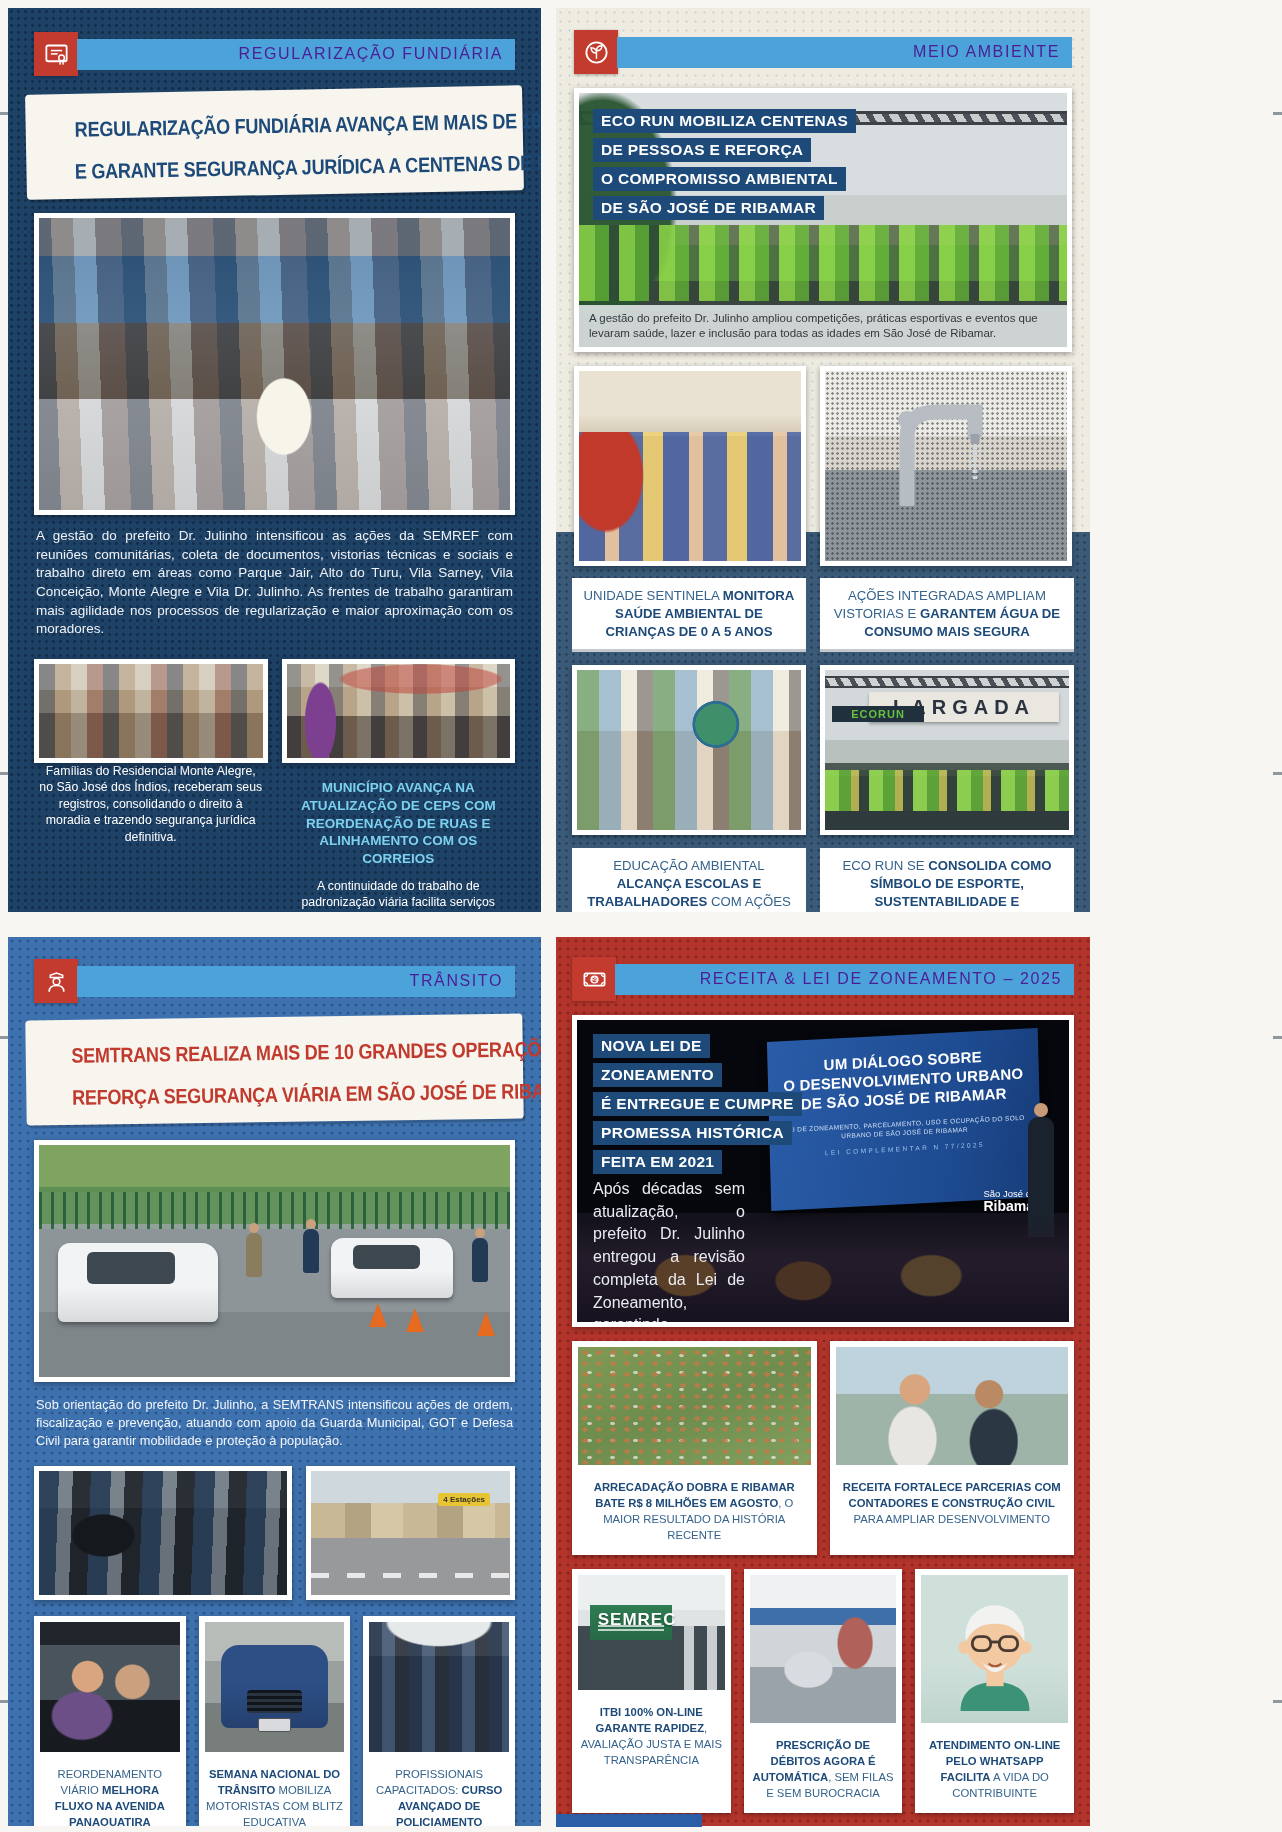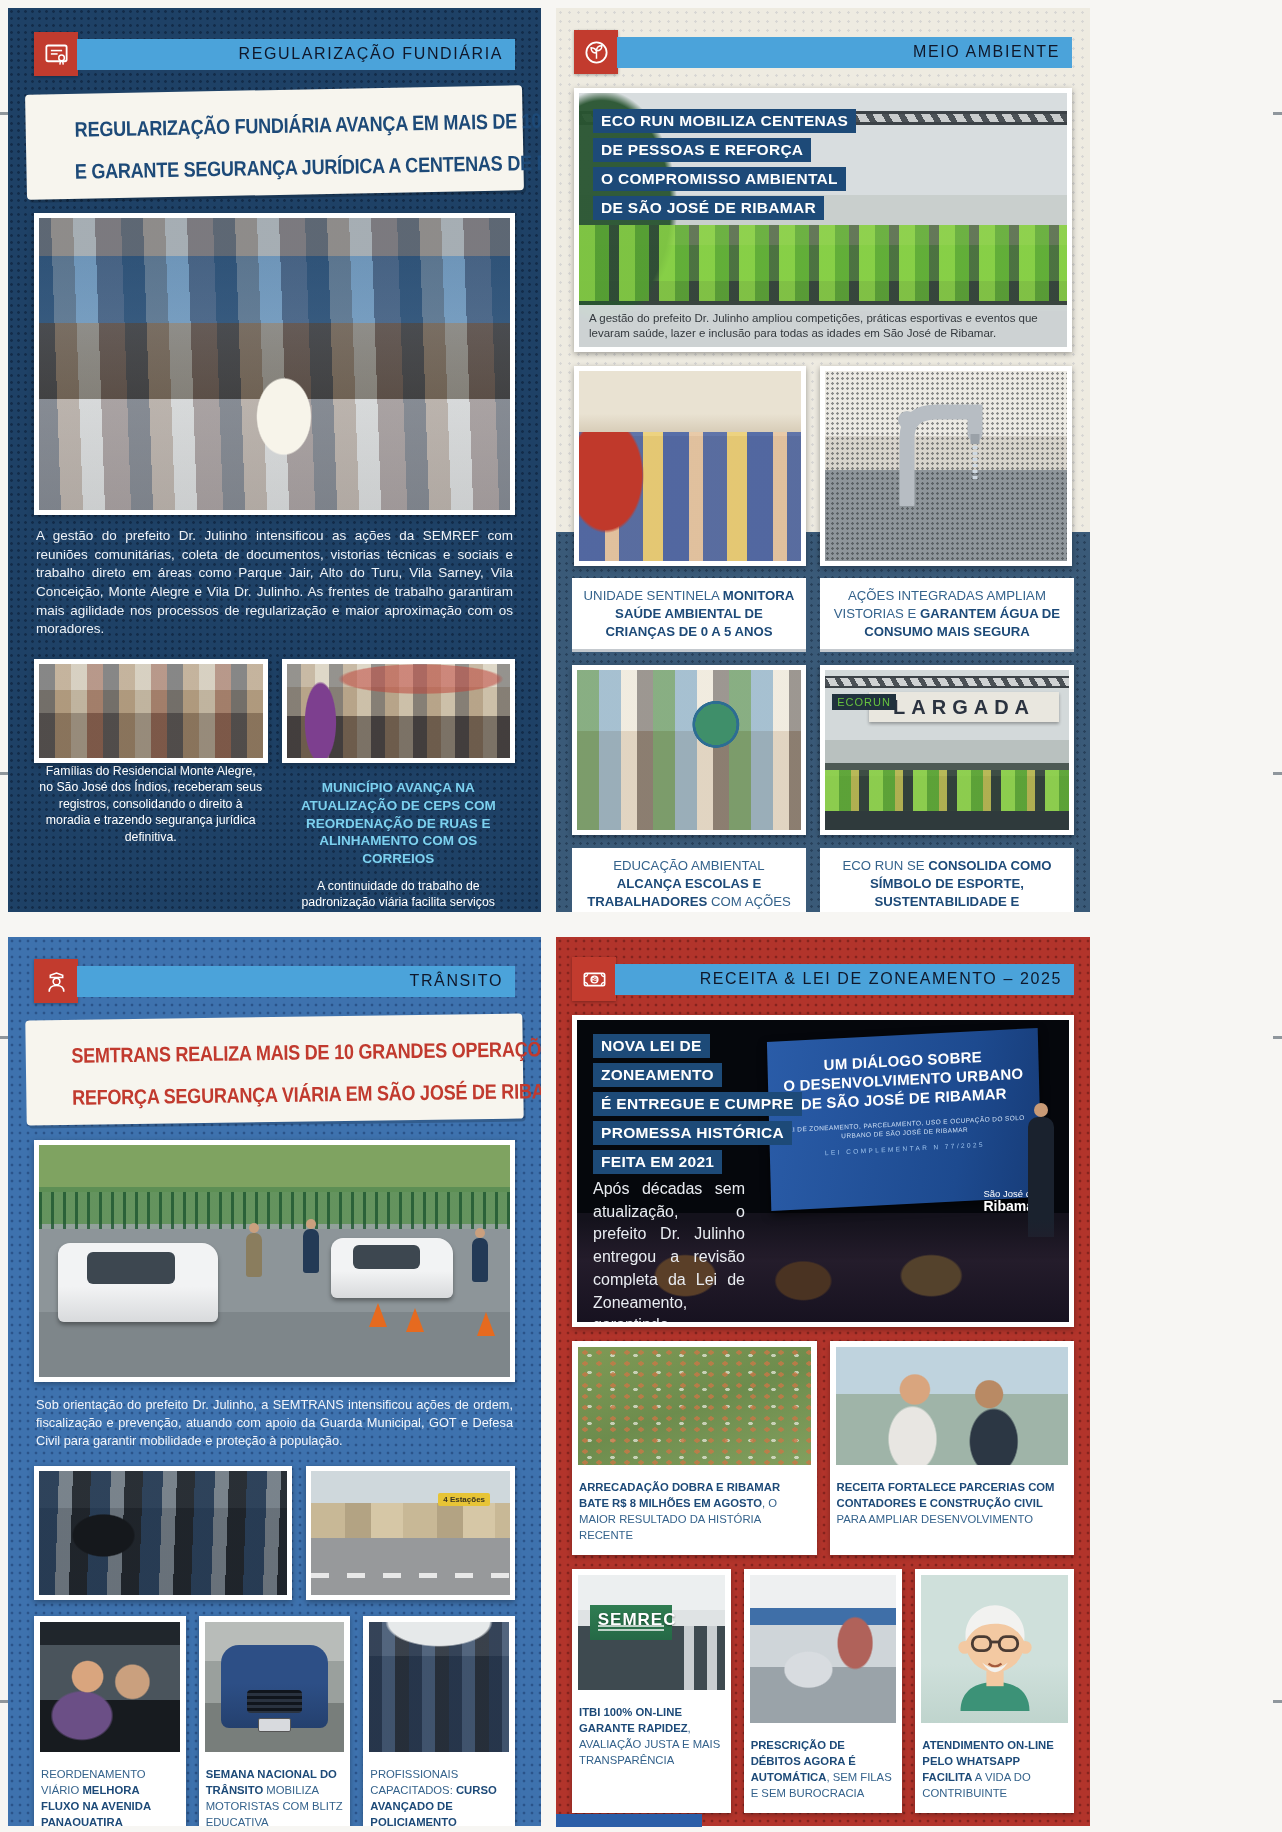--- a/index.html
+++ b/index.html
@@ -22,21 +22,21 @@
         background-color:#3e72ae;
         background-image:radial-gradient(rgba(18,45,92,.45) 1.2px,transparent 1.7px);background-size:8px 8px}
   .q-br{left:556px;top:937px;width:534px;height:889px;padding:20px 16px 0;
         background-color:#b2342b;
         background-image:radial-gradient(rgba(70,12,10,.42) 1.2px,transparent 1.7px);background-size:8px 8px}
 
   
   .tagbar{display:flex;align-items:center;margin-bottom:14px;height:44px}
   .tagicon{width:44px;height:44px;background:#c23b2e;flex:0 0 44px;display:flex;align-items:center;justify-content:center;box-shadow:0 1px 3px rgba(0,0,0,.3)}
   .tagstrip{flex:1;height:31px;background:#4ba3da;display:flex;align-items:center;justify-content:flex-end;padding-right:12px;margin-left:-1px}
-  .tagstrip span{color:#0f172a;font-size:16px;letter-spacing:1.6px}
+  .tagstrip span{color:#4c1d95;font-size:16px;letter-spacing:1.6px}
 
   
   .brush{background:#f7f5ee;border-radius:4px;transform:rotate(-1.1deg);padding:12px 4px 10px;margin:4px -8px 18px;box-shadow:2px 3px 0 rgba(0,0,0,.18)}
   .brush .hline{display:block;text-align:center;line-height:1.3}
   .brush .hline span{display:inline-block;font-weight:bold;font-size:21px;letter-spacing:-.3px;white-space:nowrap;transform:scaleX(.86)}
   .q-tl .brush .hline span{color:#1d4a78}
   .q-bl .brush .hline span{color:#c13a2e}
 
   
   .ph{border:5px solid #fff;box-shadow:0 2px 6px rgba(0,0,0,.35);position:relative;overflow:hidden}
@@ -72,21 +72,21 @@
   .ph-faucet{background-size:5px 5px,100% 100%}
   .ph-faucet svg{position:absolute;left:50%;top:8%;transform:translateX(-50%)}
 
   .ph-educacao{height:170px;background:
     radial-gradient(34px 34px at 62% 34%,#3f8f6a 0 60%,#2d6d92 61% 68%,transparent 70%),
     repeating-linear-gradient(90deg,rgba(70,140,80,.6) 0 22px,rgba(120,170,210,.6) 22px 44px,rgba(245,245,240,.5) 44px 60px,rgba(60,60,70,.45) 60px 76px),
     linear-gradient(180deg,#ece2cf 0 38%,#cdb493 38% 100%)}
   .ph-largada{height:170px;background:linear-gradient(180deg,#d3d9da 0 44%,#b9c1bf 44% 58%,#4d5a54 58% 66%,#2f3a3c 66% 100%)}
   .ph-largada .truss{top:6px;height:12px;background:repeating-linear-gradient(60deg,#4b5156 0 5px,#cfd2d3 5px 12px);border-top:2px solid #3c4247;border-bottom:2px solid #3c4247}
   .ph-largada .banner{position:absolute;left:18%;top:22px;right:4%;height:30px;background:#e9e7df;color:#2b3340;font-weight:bold;font-size:20px;letter-spacing:6px;text-align:center;line-height:30px;box-shadow:0 2px 3px rgba(0,0,0,.3)}
-  .ph-largada .ecologo{position:absolute;left:3%;top:24px;color:#67c23f;font-weight:normal;font-size:11px;letter-spacing:1px;background:#20313d;padding:2px 5px}
+  .ph-largada .ecologo{position:absolute;left:3%;top:36px;color:#67c23f;font-weight:bold;font-size:11px;letter-spacing:1px;background:#20313d;padding:2px 19px}
   .ph-largada .runners{top:62%;height:26%;background:repeating-linear-gradient(90deg,rgba(150,220,80,.9) 0 14px,rgba(100,180,55,.85) 14px 26px,rgba(230,225,90,.7) 26px 34px,rgba(52,70,58,.6) 34px 44px)}
 
   .ph-checkpoint{height:242px;background:linear-gradient(180deg,#7fa361 0 18%,#5d8f55 18% 34%,#9aa2a6 34% 36%,#8d9599 36% 72%,#7e868a 72% 100%)}
   .fence{position:absolute;left:0;right:0;top:20%;height:16%;background:repeating-linear-gradient(90deg,rgba(34,90,52,.85) 0 3px,rgba(120,160,120,.25) 3px 12px)}
   .car{position:absolute;background:linear-gradient(180deg,#f2f3f4 0 55%,#d8dadc 100%);border-radius:12px 16px 6px 6px;box-shadow:0 3px 4px rgba(0,0,0,.35)}
   .car .win{position:absolute;left:18%;top:12%;width:55%;height:40%;background:#3d4750;border-radius:6px}
   .cone{position:absolute;width:0;height:0;border-left:9px solid transparent;border-right:9px solid transparent;border-bottom:24px solid #e66a1f}
   .officer{position:absolute;width:16px;height:44px;background:#233a56;border-radius:7px 7px 3px 3px}
   .officer::before{content:"";position:absolute;top:-10px;left:3px;width:10px;height:10px;border-radius:50%;background:#caa07e}
   .officer.khaki{background:#8a7d5e}
@@ -176,21 +176,21 @@
 
   .navyband{background-color:#3a5a78;background-image:radial-gradient(rgba(12,28,48,.4) 1px,transparent 1.5px);background-size:7px 7px;
             margin:-34px -18px 0;padding:46px 16px 16px;position:relative;z-index:1}
   .zfront{position:relative;z-index:2}
   .capbox{background:#fff;border-bottom:3px solid rgba(20,40,60,.25);padding:9px 10px;text-align:center;color:#35638c;font-size:13.2px;line-height:1.35;font-weight:500}
   .capbox .seg-b,.ctext .seg-b{font-weight:bold;color:#1d4a78}
 
   .q3-body{color:#f2f5fa;font-size:12.8px;line-height:1.4;text-align:justify;margin:14px 2px 16px}
   .card{background:#fff;box-shadow:0 2px 5px rgba(0,0,0,.3);display:flex;flex-direction:column}
   .card .cphoto{margin:6px;border:none;box-shadow:none}
-  .card .ctext{padding:8px 7px 12px;color:#35638c;font-size:11.3px;line-height:1.42}
+  .card .ctext{padding:8px 7px 12px;text-align:center;color:#35638c;font-size:11.3px;line-height:1.42}
 
   .footer-strip{position:absolute;left:556px;top:1814px;width:146px;height:13px;background:#2b5ea7}
 </style>
 </head>
 <body>
 
 <div class="sheet">
 
   <div class="mark left" style="top:112px"></div>
   <div class="mark left" style="top:772px"></div>

